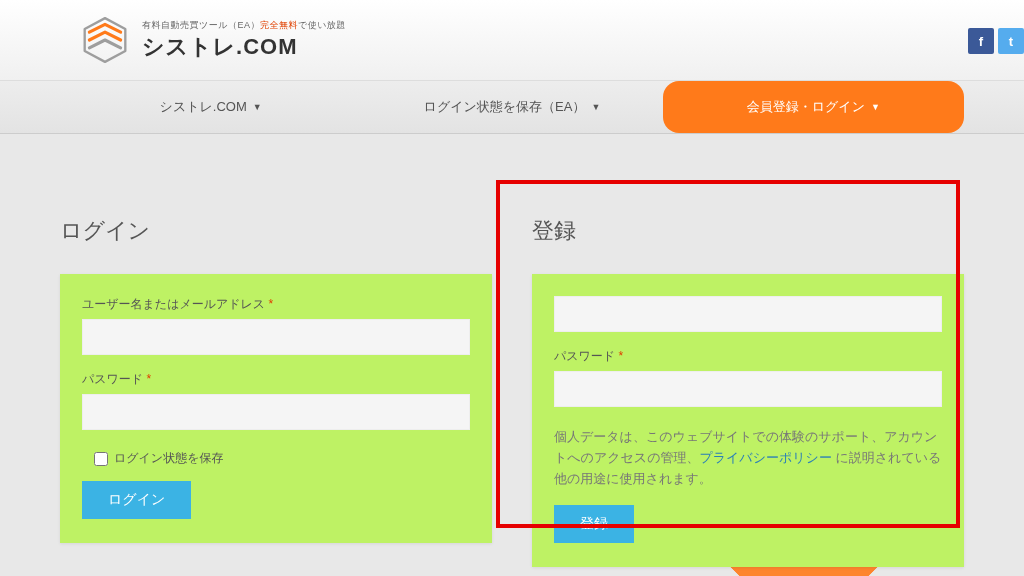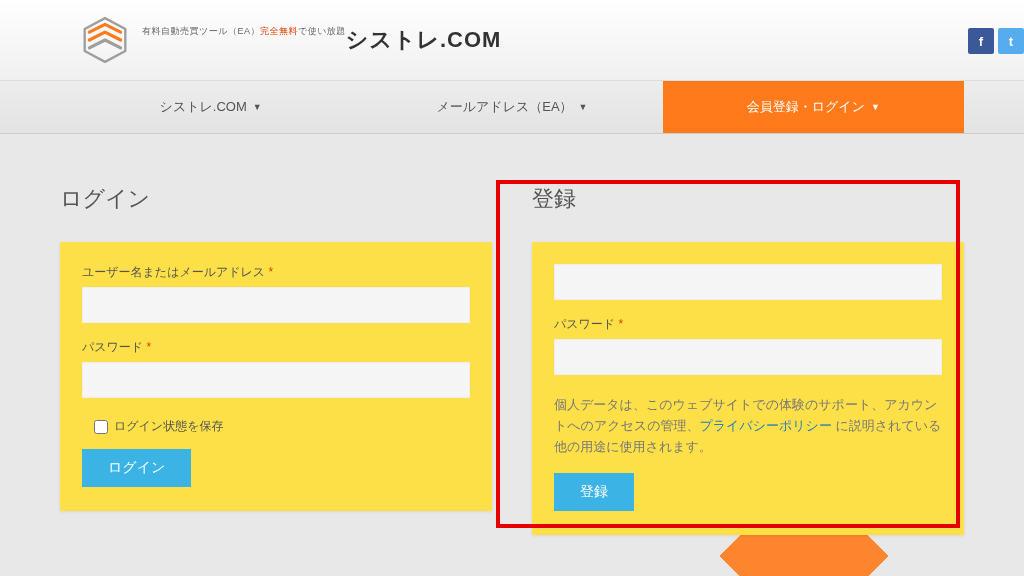--- a/index.html
+++ b/index.html
@@ -2,46 +2,46 @@
 <html><head>
   <meta charset="utf-8">
   <style>
     * { margin: 0; padding: 0; box-sizing: border-box; font-family: "Hiragino Sans", "Meiryo", sans-serif; }
     body { width: 1024px; height: 576px; overflow: hidden; background: linear-gradient(to bottom, #f5f5f5 0%, #eeeeee 100%); }
 
     
     .header { display: flex; align-items: center; padding: 10px 80px; background: linear-gradient(to bottom, #ffffff, #f0f0f0); height: 80px; position: relative; }
     .logo { display: flex; align-items: center; gap: 12px; }
     .logo-icon { width: 50px; height: 50px; }
-    .logo-text-wrap { display: flex; flex-direction: row; }
+    .logo-text-wrap { display: flex; flex-direction: column; }
     .tagline { font-size: 9px; color: #666; letter-spacing: 0.5px; }
     .brand { font-size: 22px; font-weight: 700; color: #333; letter-spacing: 1px; }
     .socials { position: absolute; right: 0; top: 28px; display: flex; gap: 4px; }
     .social-btn { width: 26px; height: 26px; display: flex; align-items: center; justify-content: center; border-radius: 2px; color: #fff; font-size: 13px; font-weight: bold; cursor: pointer; }
     .fb { background: #3b5998; }
     .tw { background: #55acee; }
 
     
     .nav { display: flex; background: linear-gradient(to bottom, #ededed, #e3e3e3); border-top: 1px solid #ddd; border-bottom: 1px solid #ccc; height: 54px; padding: 0 60px; }
     .nav-item { flex: 1; display: flex; align-items: center; justify-content: center; font-size: 13px; color: #555; cursor: pointer; gap: 6px; }
-    .nav-item.signup { background: #ff7a1a; color: #fff; font-weight: 500; }
+    .nav-item.signup { background: #ff7a1a; color: #fff; font-weight: 500; border-radius: 16px; }
     .caret { font-size: 9px; }
 
     
     .main { display: flex; padding: 50px 60px 0; gap: 40px; position: relative; background: #e8e8e8; height: calc(100% - 134px); }
     .main::before {
       content: "";
       position: absolute; left:0; right:0; top:0; bottom:0;
       background:
         radial-gradient(ellipse 320px 180px at 65% 140%, rgba(0,0,0,0.08), transparent 70%);
       pointer-events: none;
     }
-    .panel { flex: 1; position: relative; z-index: 2; }
+    .panel { flex: 1; position: relative; z-index: 2; margin-top: 32px; }
     .panel-heading { font-size: 22px; color: #555; font-weight: 400; margin-bottom: 28px; }
-    .card { background: #fde047; padding: 22px 22px 24px; box-shadow: 0 1px 3px rgba(0,0,0,0.08); }
+    .card { background: #bef264; padding: 22px 22px 24px; box-shadow: 0 1px 3px rgba(0,0,0,0.08); }
     .field-label { font-size: 12px; color: #555; display: block; margin-bottom: 6px; }
     .req { color: #e04000; }
     .input { width: 100%; height: 36px; background: #f5f5f5; border: 1px solid #eee; margin-bottom: 16px; padding: 0 8px; font-size: 13px; }
     .checkbox-row { display: flex; align-items: center; gap: 6px; font-size: 12px; color: #555; margin: 4px 0 14px; padding-left: 12px; }
     .chk { width: 14px; height: 14px; }
     .primary-btn { background: #3bb3e4; color: #fff; border: none; padding: 10px 26px; font-size: 14px; cursor: pointer; }
     .forgot { display: block; margin-top: 14px; font-size: 11px; color: #2a7fb8; text-decoration: none; }
     .privacy-note { font-size: 13px; color: #777; line-height: 1.6; margin: 4px 0 16px; }
     .privacy-note a { color: #2a7fb8; text-decoration: none; }
 
@@ -76,21 +76,21 @@
     <span class="social-btn tw">t</span>
   </div>
 </header>
 
 <nav class="nav">
   <div class="nav-item">
     <span>シストレ.COM</span>
     <span class="caret">▼</span>
   </div>
   <div class="nav-item">
-    <span>メールアドレス（EA）</span>
+    <span>ログイン状態を保存（EA）</span>
     <span class="caret">▼</span>
   </div>
   <div class="nav-item signup">
     <span>会員登録・ログイン</span>
     <span class="caret">▼</span>
   </div>
 </nav>
 
 <main class="main">
 

